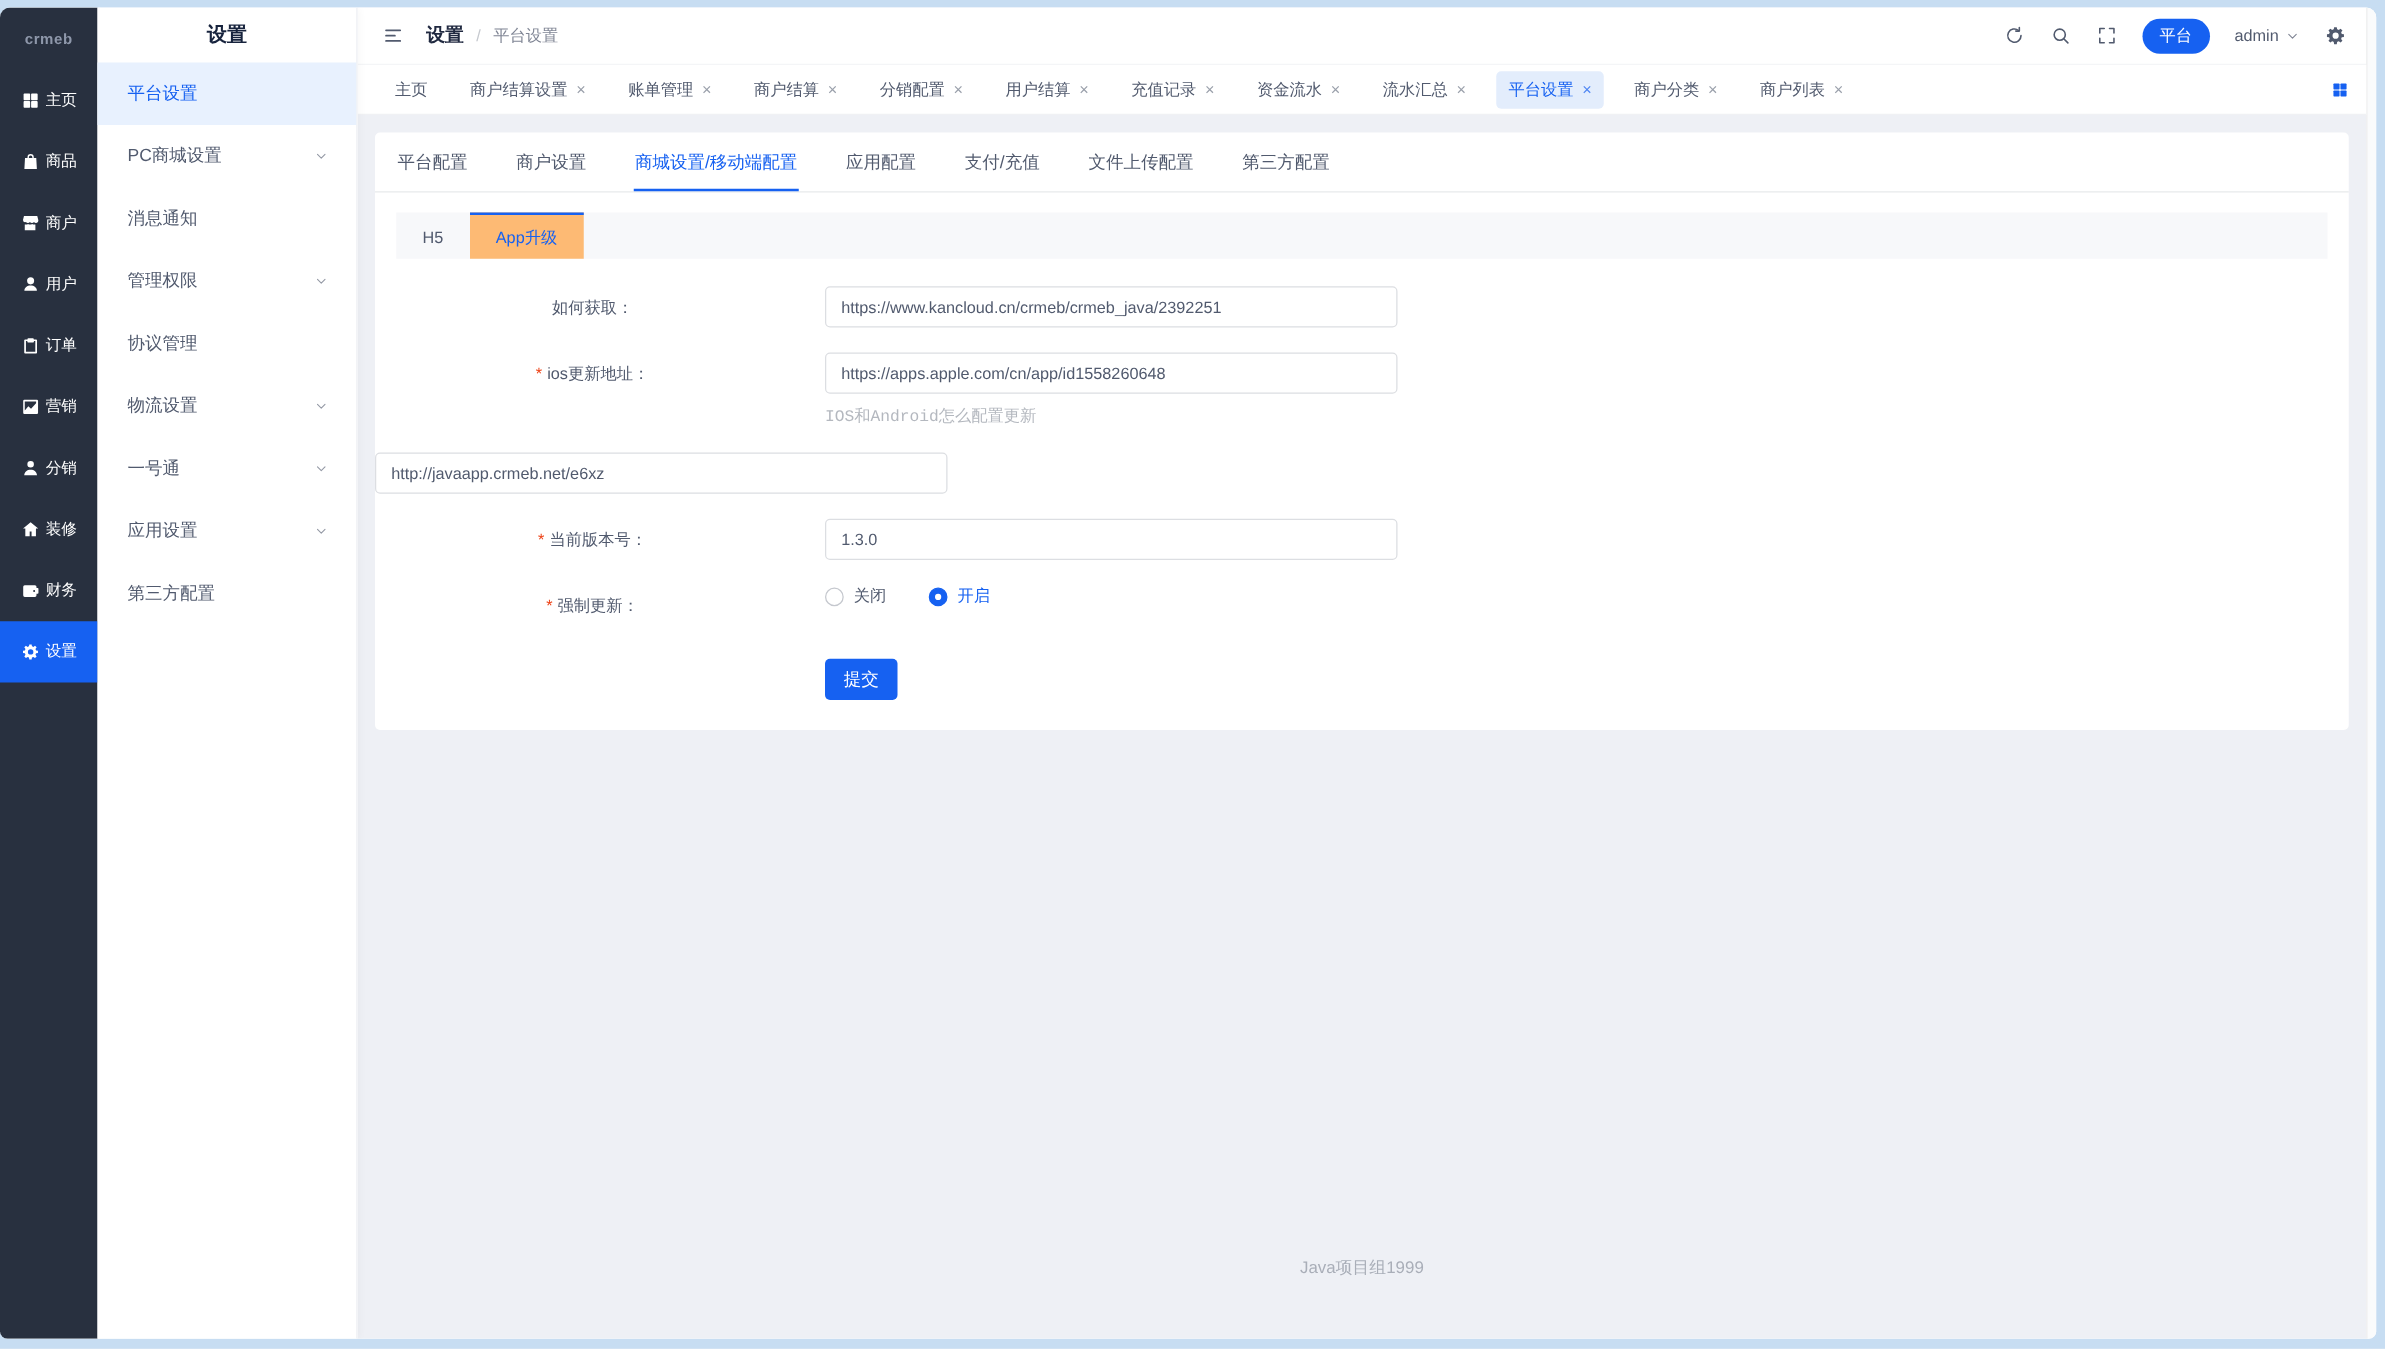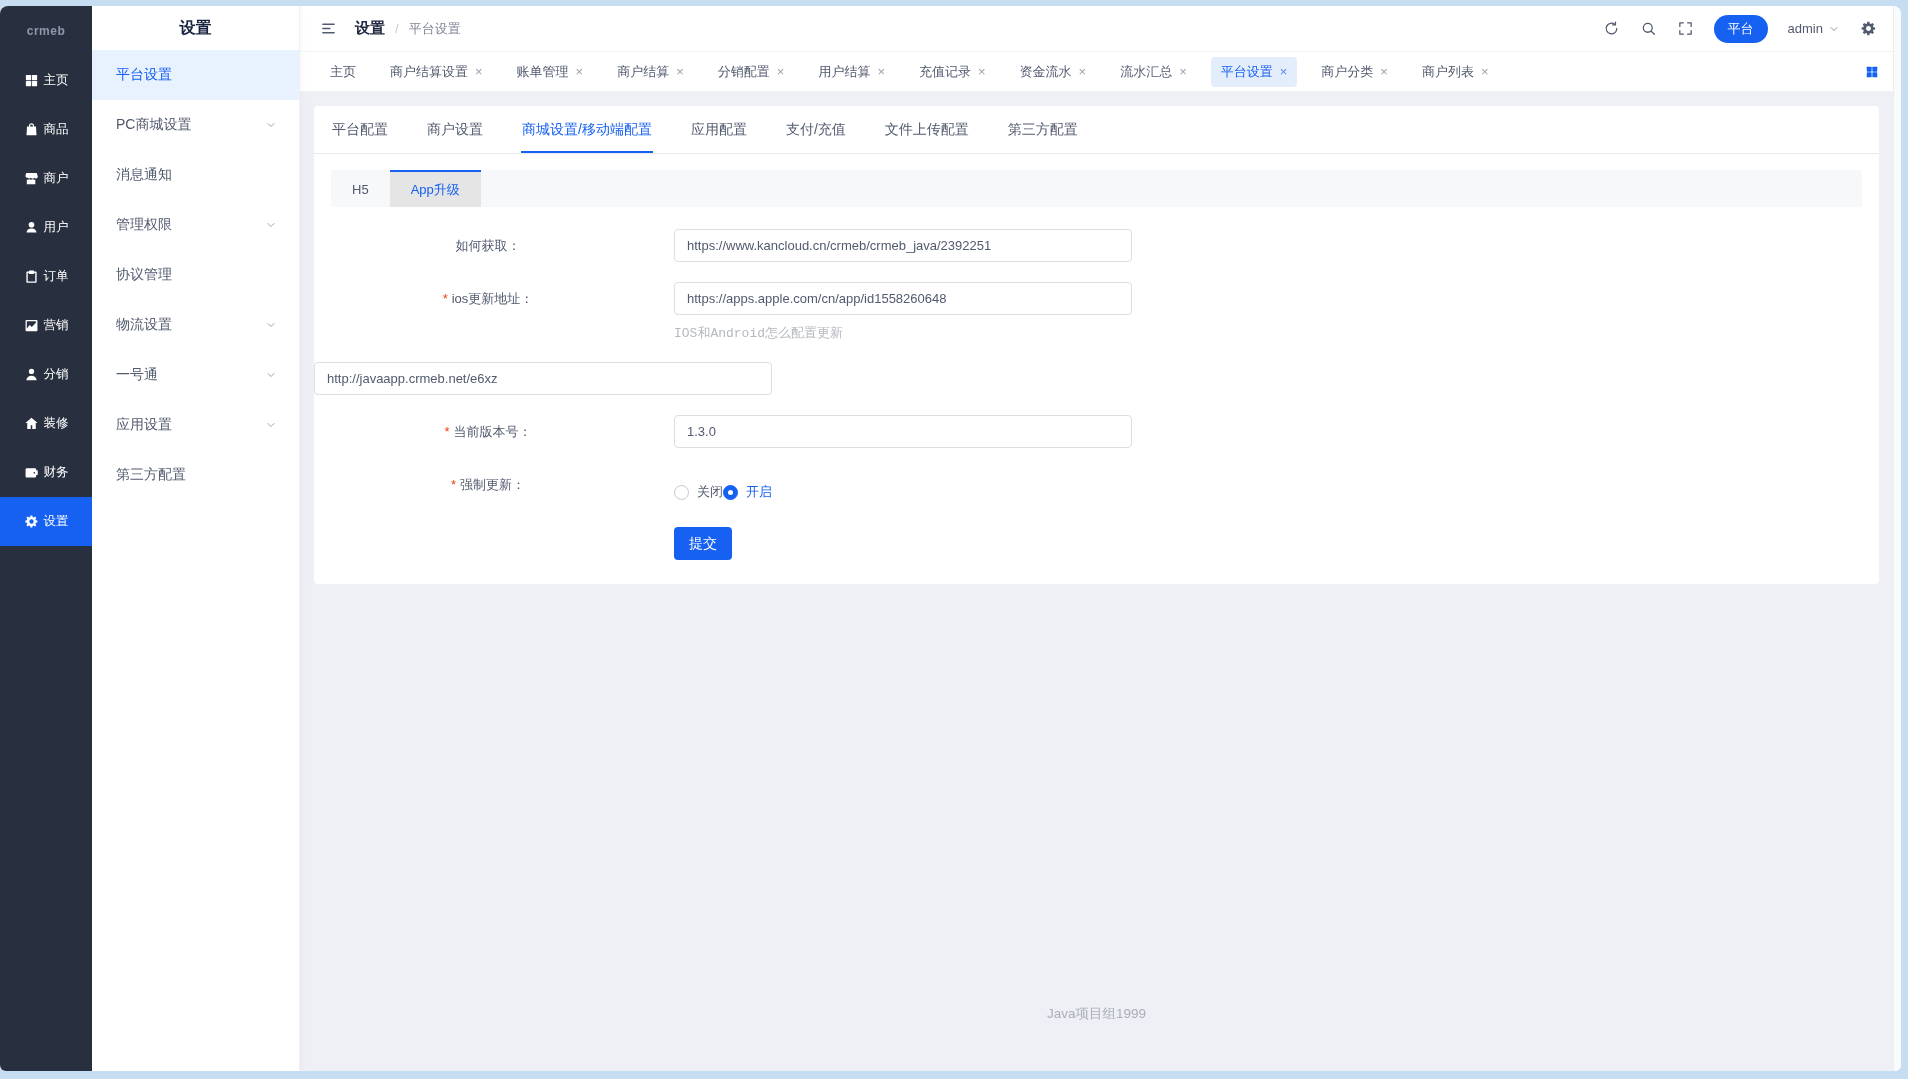--- a/index.html
+++ b/index.html
@@ -13,21 +13,21 @@
   }
   svg { display:block; }
 
   .window {
     position:absolute; left:0; top:6px; width:1901px; height:1065px;
     border-radius:8px 8px 6px 6px; overflow:hidden; background:#fff;
     display:flex;
   }
 
   
-  .dark-sidebar { width:92px; flex:none; background:#28303f; display:flex; flex-direction:column; }
+  .dark-sidebar { width:78px; flex:none; background:#28303f; display:flex; flex-direction:column; }
   .logo { height:50px; display:flex; align-items:center; justify-content:center;
           font-size:12px; font-weight:bold; letter-spacing:.5px; color:#8e97aa; }
   .dnav { flex:1; }
   .dnav-item { height:49px; display:flex; align-items:center; justify-content:center; gap:5px;
                color:#fff; font-size:12.5px; cursor:pointer; }
   .dnav-item.active { background:#1661f1; }
   .dnav-icon { width:15px; height:15px; color:#fff; fill:currentColor; }
 
   
   .sub-sidebar { width:208px; flex:none; background:#fff; border-right:1px solid #eef0f3;
@@ -71,34 +71,34 @@
   .content { flex:1; padding:14px; position:relative; overflow:hidden; }
   .card { background:#fff; border-radius:4px; height:478px; }
   .ctabs { display:flex; padding:0 17px; border-bottom:1px solid #e8eaec; }
   .ctab { font-size:14px; color:#515a6e; padding:15px 1px 12px; margin-right:37px;
           border-bottom:2px solid transparent; cursor:pointer; }
   .ctab.active { color:#1661f1; border-bottom-color:#1661f1; }
 
   .subtabs { margin:16px 17px 0; height:37px; background:#f7f8fa; display:flex; }
   .subtab { padding:0 21px; display:flex; align-items:center; justify-content:center;
             font-size:13px; color:#515a6e; border-top:2px solid transparent; cursor:pointer; }
-  .subtab.active { background:#e5e5e5; color:#1661f1; border-top-color:#1661f1; }
+  .subtab.active { background:#fdba74; color:#1661f1; border-top-color:#1661f1; }
 
   .form { margin-top:22px; }
   .form-row { display:flex; margin-bottom:20px; }
   .form-label { width:360px; flex:none; text-align:center; padding-right:12px;
                 font-size:13px; color:#515a6e; line-height:33px; }
   .required-star { color:#ed4014; margin-right:4px; }
   .form-control { width:458px; }
   .text-input { width:100%; height:33px; border:1px solid #dcdee2; border-radius:4px;
                 padding:0 12px; font-size:13px; color:#515a6e; background:#fff;
                 font-family:inherit; outline:none; }
   .form-hint { margin-top:9px; font-size:13px; color:#b4b8bf; cursor:pointer;font-family:Liberation Mono, monospace; }
 
-  .radio-group { display:flex; align-items:flex-end; height:33px; }
+  .radio-group { display:flex; align-items:flex-start; height:33px; gap:34px; }
   .radio-option { display:flex; align-items:center; gap:8px; font-size:13px;
                   color:#515a6e; cursor:pointer; }
   .radio-circle { width:15px; height:15px; border-radius:50%; border:1px solid #c5c8ce;
                   background:#fff; display:flex; align-items:center; justify-content:center; }
   .radio-dot { width:5px; height:5px; border-radius:50%; background:#fff; display:none; }
   .radio-option.checked .radio-circle { background:#1661f1; border-color:#1661f1; }
   .radio-option.checked .radio-dot { display:block; }
   .radio-option.checked .radio-label { color:#1661f1; }
 
   .submit-row { margin-top:26px; }

